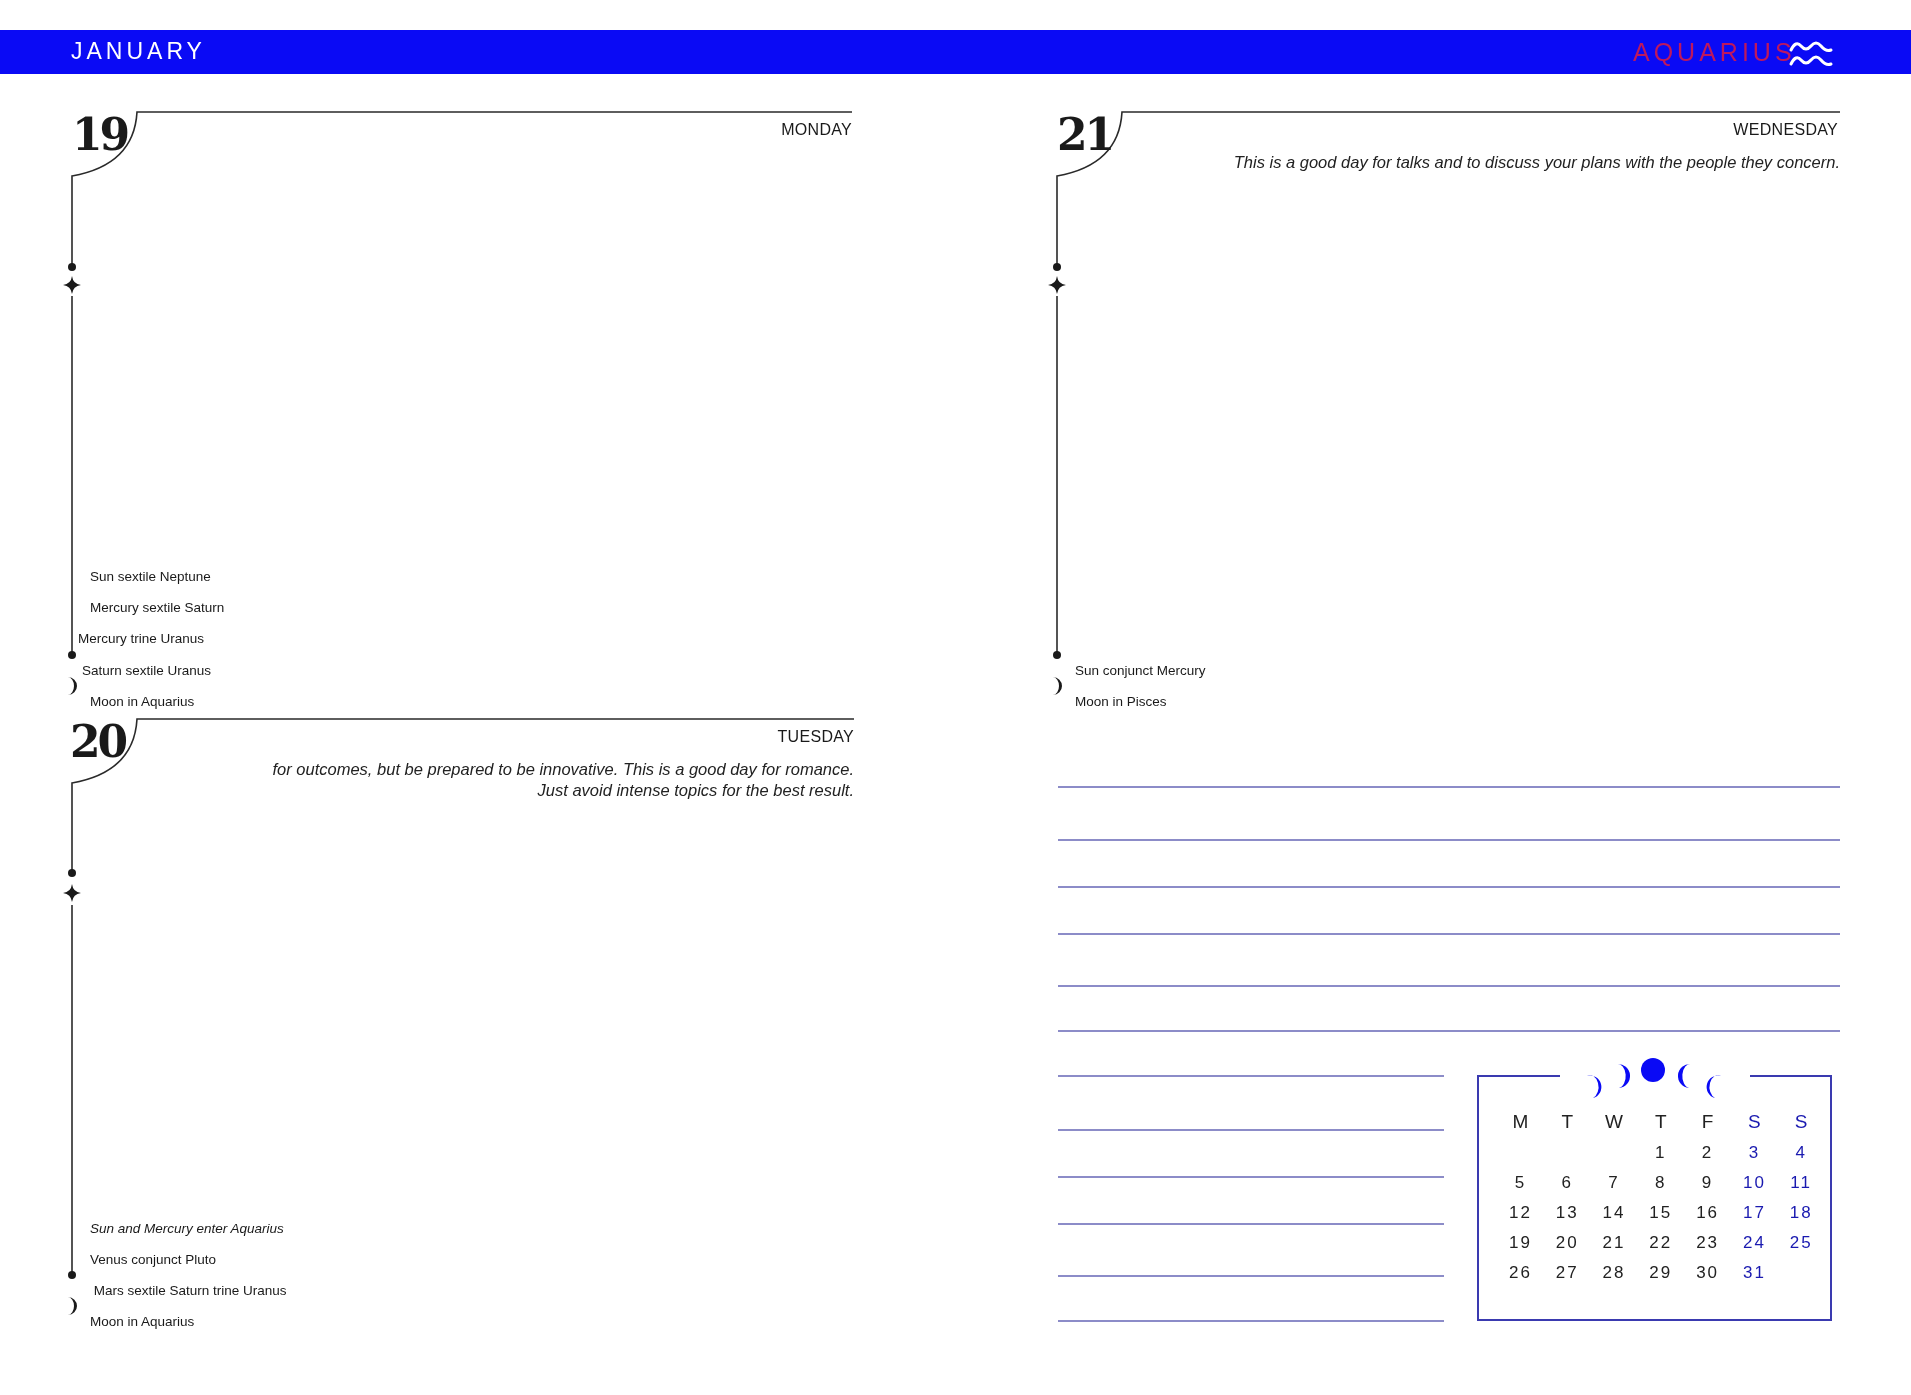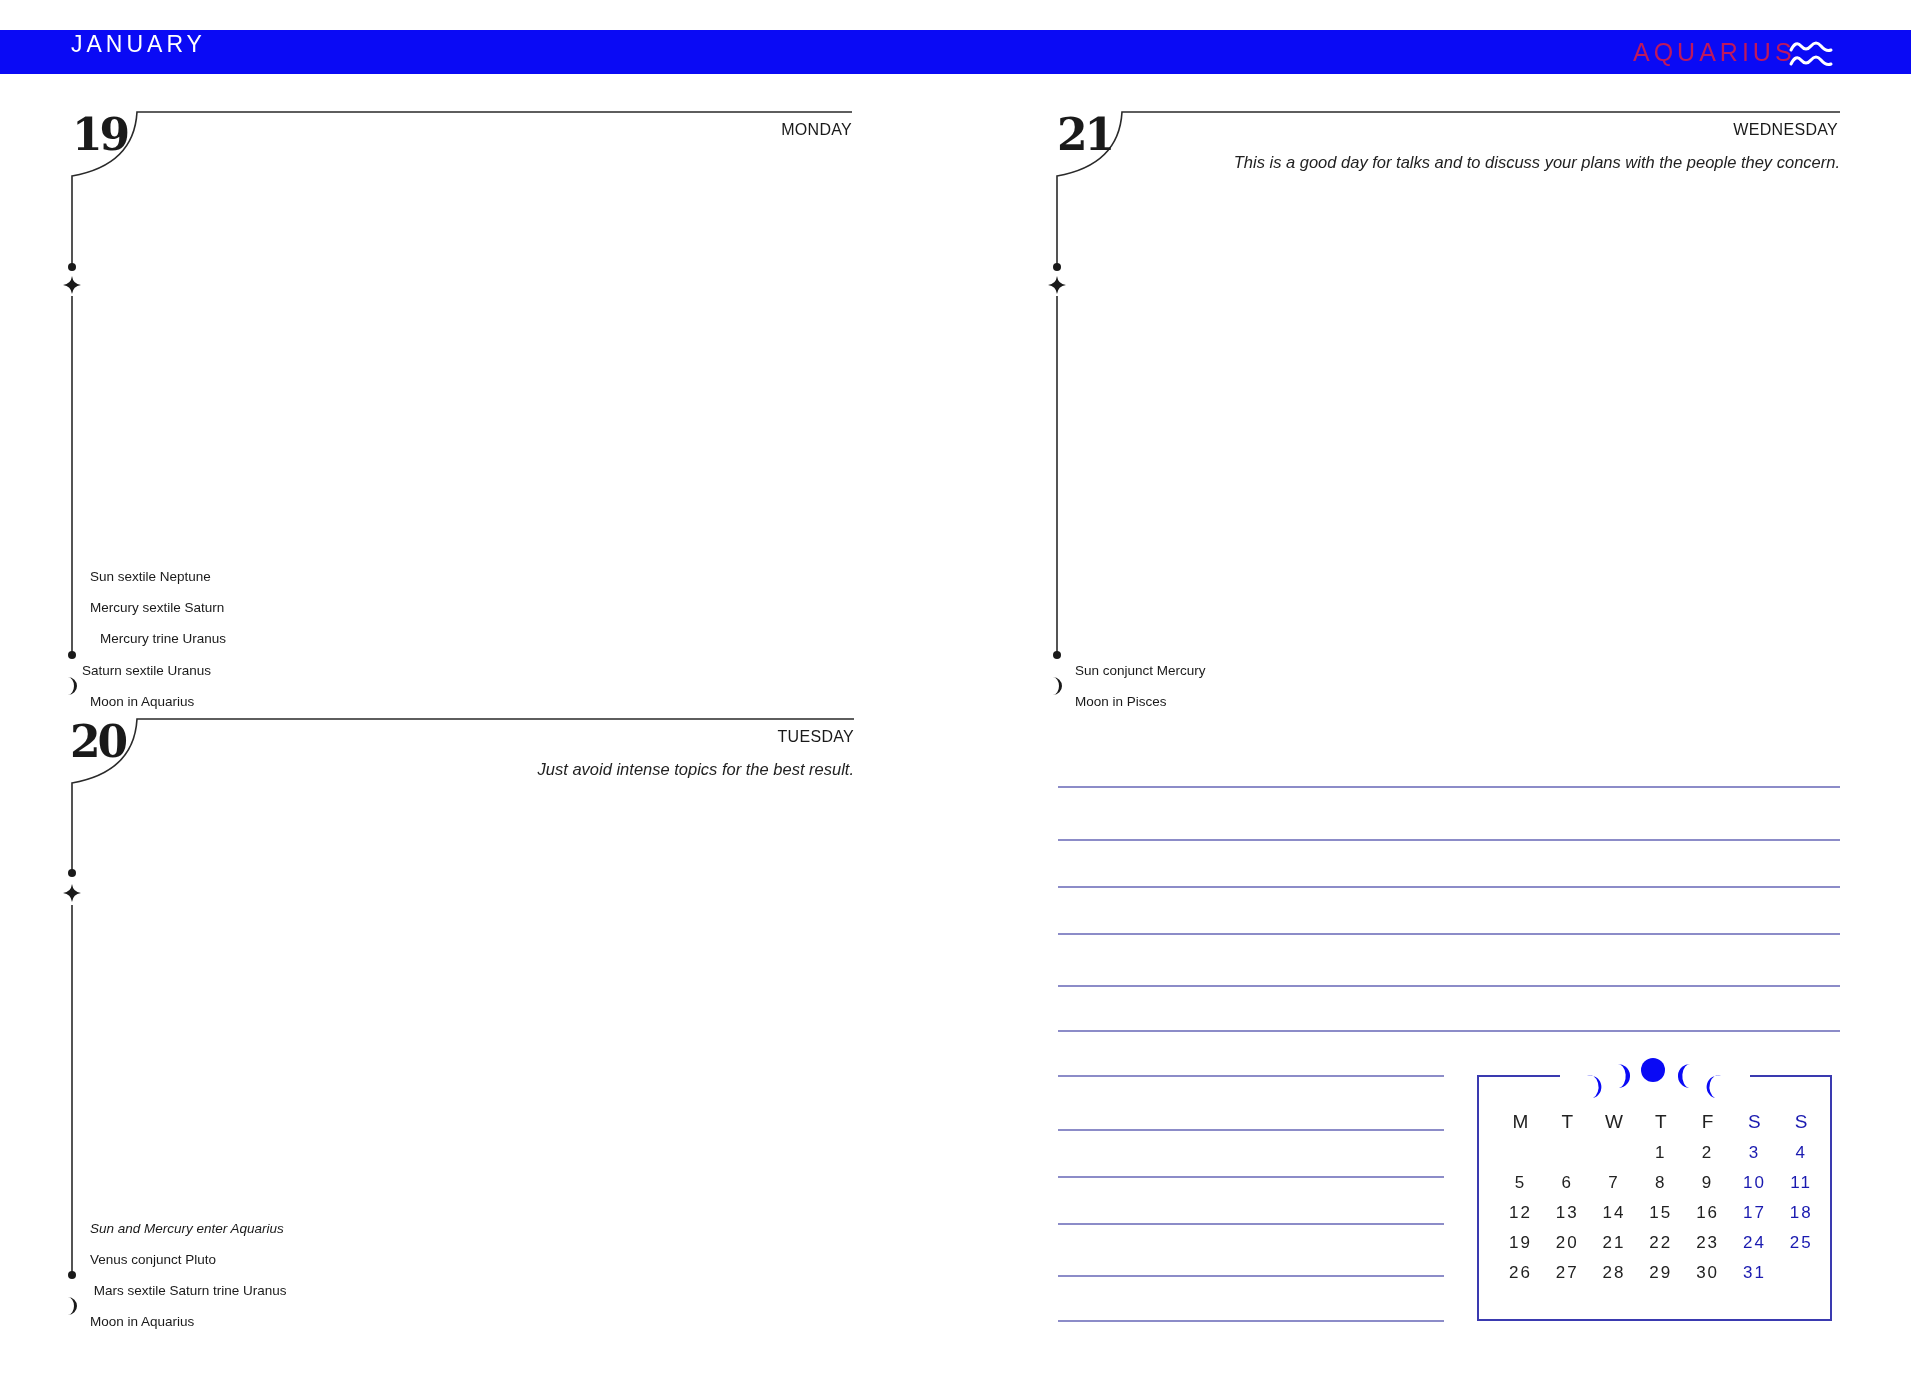--- a/index.html
+++ b/index.html
@@ -1,19 +1,19 @@
 <!DOCTYPE html>
 <html><head>
 <meta charset="utf-8">
 <style>
   html, body { margin:0; padding:0; background:#ffffff; }
   body { width:1911px; height:1395px; position:relative; overflow:hidden; font-family:"Liberation Sans", sans-serif; color:#1a1a1a; }
   .abs { position:absolute; }
   .topbar { position:absolute; left:0; top:30px; width:1911px; height:44px; background:#0a0af5; }
-  .month { position:absolute; left:71px; top:31px; color:#ffffff; font-size:23px; letter-spacing:4px; font-weight:normal; }
+  .month { position:absolute; left:71px; top:38px; color:#ffffff; font-size:23px; letter-spacing:4px; font-weight:normal; }
   .sign { position:absolute; right:127px; top:38px; color:#be185d; font-size:25px; letter-spacing:4px; }
   .sign-glyph { position:absolute; left:1788px; top:36px; width:46px; height:32px; }
   .daynum { position:absolute; font-family:"DejaVu Serif", serif; font-weight:bold; font-size:44px; color:#1a1a1a; letter-spacing:-3px; line-height:1; }
   .weekday { position:absolute; font-size:16px; letter-spacing:0.3px; text-align:right; color:#1a1a1a; }
   .horoscope { position:absolute; font-style:italic; font-size:16.5px; line-height:21px; text-align:right; color:#222; }
   .aspect { position:absolute; font-size:13.5px; color:#1a1a1a; white-space:nowrap;margin-top:16px; }
   .frame { position:absolute; left:0; top:0; pointer-events:none; }
   .noteline { position:absolute; height:1.5px; background:#8c8cc8; }
   .cal-box { position:absolute; left:1477px; top:1075px; width:355px; height:246px; border:2px solid #3a3ab0; box-sizing:border-box; }
   .cal-gap { position:absolute; left:1560px; top:1070px; width:190px; height:12px; background:#fff; }
@@ -77,29 +77,30 @@
     <path d="M2 1 A9 9 0 0 1 2 19 A6 9 0 0 0 2 1Z" fill="#1a1a1a"></path>
   </svg>
 
 <div>
   <div class="daynum" style="left:72px;top:113px;">19</div>
   <div class="weekday" style="right:1059px;top:121px;">MONDAY</div>
   <div class="horoscope" style="right:1059px;top:152px;width:760px;">
   </div>
   <div class="aspect" style="left:90px;top:553px;">Sun sextile Neptune</div>
   <div class="aspect" style="left:90px;top:584px;">Mercury sextile Saturn</div>
-  <div class="aspect" style="left:100px;top:615px;">Mercury trine Uranus</div>
+  <div class="aspect" style="left:78px;top:615px;">Mercury trine Uranus</div>
   <div class="aspect" style="left:82px;top:647px;">Saturn sextile Uranus</div>
   <div class="aspect" style="left:90px;top:678px;">Moon in Aquarius</div>
 </div>
 
 <div>
   <div class="daynum" style="left:70px;top:720px;">20</div>
   <div class="weekday" style="right:1057px;top:728px;">TUESDAY</div>
   <div class="horoscope" style="right:1057px;top:759px;width:760px;">
+    <div>for outcomes, but be prepared to be innovative. This is a good day for romance.</div>
     <div>Just avoid intense topics for the best result.</div>
   </div>
   <div class="aspect" style="left:90px;top:1205px;font-style:italic;">Sun and Mercury enter Aquarius</div>
   <div class="aspect" style="left:90px;top:1236px;">Venus conjunct Pluto</div>
   <div class="aspect" style="left:90px;top:1267px;white-space:pre;"> Mars sextile Saturn trine Uranus</div>
   <div class="aspect" style="left:90px;top:1298px;">Moon in Aquarius</div>
 </div>
 
 <div>
   <div class="daynum" style="left:1057px;top:113px;">21</div>

